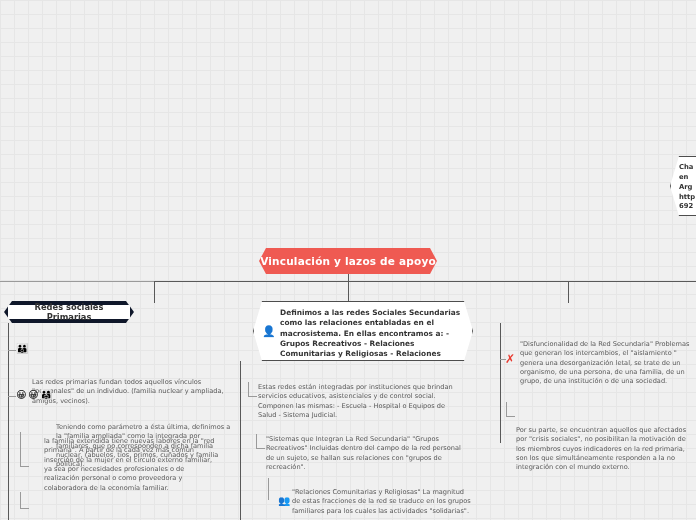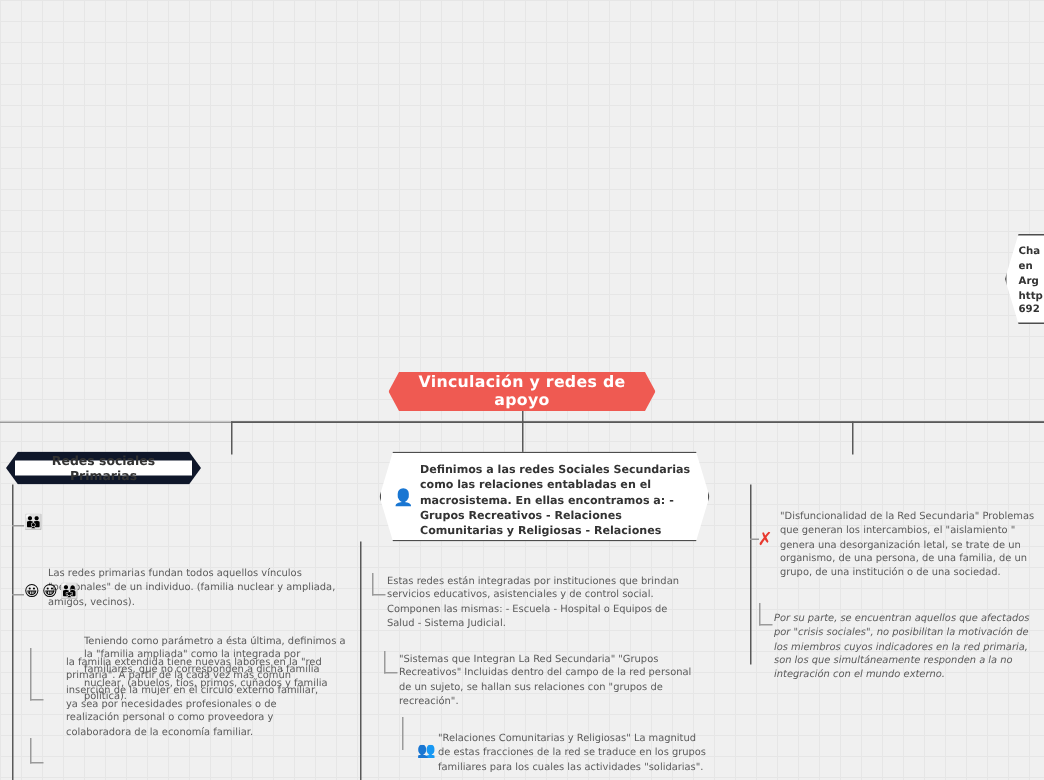--- a/index.html
+++ b/index.html
@@ -23,21 +23,21 @@
     position:absolute;left:259px;top:248px;width:178px;height:26px;
     background:#ef5a52;
     display:flex;align-items:center;justify-content:center;
     color:#ffffff;font-size:10.5px;font-weight:bold;letter-spacing:.2px;
     clip-path:polygon(7px 0,calc(100% - 7px) 0,100% 50%,calc(100% - 7px) 100%,7px 100%,0 50%);
     text-align:center;
   }
 
   
   .hexnode{
-    position:absolute;background:#ffffff;border:6px solid #0f172a;
+    position:absolute;background:#ffffff;border:4px solid #0f172a;
     display:flex;align-items:center;justify-content:center;
     color:#333333;font-size:8.3px;font-weight:bold;
     clip-path:polygon(8px 0,calc(100% - 8px) 0,100% 50%,calc(100% - 8px) 100%,8px 100%,0 50%);
     box-sizing:border-box;text-align:center;padding:0 10px;
   }
   .hexwide{
     position:absolute;background:#ffffff;border:1px solid #4d4d4d;
     clip-path:polygon(9px 0,calc(100% - 9px) 0,100% 50%,calc(100% - 9px) 100%,9px 100%,0 50%);
     box-sizing:border-box;
   }
@@ -73,21 +73,21 @@
 
   <div class="line v" style="left:348px;top:274px;height:8px;"></div>
 
   <div class="line h" style="left:154px;top:281px;width:1116px;max-width:1116px;"></div>
   <div class="line h" style="left:154px;top:281px;width:1114px;"></div>
 
   <div class="line v" style="left:154px;top:281px;height:22px;"></div>
   <div class="line v" style="left:348px;top:281px;height:22px;"></div>
   <div class="line v" style="left:568px;top:281px;height:22px;"></div>
 
-  <div class="root">Vinculación y redes de apoyo</div>
+  <div class="root">Vinculación y lazos de apoyo</div>
 
   <div class="hexnode" style="left:4px;top:301px;width:130px;height:22px;">Redes sociales Primarias</div>
   <div class="line v" style="left:8px;top:323px;height:197px;"></div>
 
   <div class="dash" style="left:8px;top:350px;width:8px;"></div>
   <span class="icon" style="left:16px;top:344px;">👪</span>
   <div class="leaf" style="left:32px;top:341px;width:196px;margin-top:37px;">Las redes primarias fundan todos aquellos vínculos "personales" de un individuo. (familia nuclear y ampliada, amigos, vecinos).</div>
 
   <div class="dash" style="left:8px;top:396px;width:8px;"></div>
   <span class="icon" style="left:16px;top:390px;">😀</span>
@@ -116,21 +116,21 @@
   <span class="icon blue" style="left:278px;top:496px;">👥</span>
   <div class="leaf" style="left:292px;top:488px;width:180px;">"Relaciones Comunitarias y Religiosas" La magnitud de estas fracciones de la red se traduce en los grupos familiares para los cuales las actividades "solidarias".</div>
 
   <div class="line v" style="left:500px;top:323px;height:120px;"></div>
 
   <div class="dash" style="left:500px;top:359px;width:6px;"></div>
   <span class="icon redx" style="left:505px;top:353px;">✗</span>
   <div class="leaf" style="left:520px;top:340px;width:172px;">"Disfuncionalidad de la Red Secundaria" Problemas que generan los intercambios, el "aislamiento " genera una desorganización letal, se trate de un organismo, de una persona, de una familia, de un grupo, de una institución o de una sociedad.</div>
 
   <div class="elbow" style="left:506px;top:402px;height:14px;width:8px;border-bottom:1px solid #9a9a9a;"></div>
-  <div class="leaf" style="left:516px;top:408px;width:176px;font-style:italic;">Por su parte, se encuentran aquellos que afectados por "crisis sociales", no posibilitan la motivación de los miembros cuyos indicadores en la red primaria, son los que simultáneamente responden a la no integración con el mundo externo.</div>
+  <div class="leaf" style="left:516px;top:426px;width:176px;">Por su parte, se encuentran aquellos que afectados por "crisis sociales", no posibilitan la motivación de los miembros cuyos indicadores en la red primaria, son los que simultáneamente responden a la no integración con el mundo externo.</div>
 
   <div class="cutnode">
     <div>Cha</div>
     <div>en</div>
     <div>Arg</div>
     <div>http</div>
     <div>692</div>
   </div>
 
 </div>

